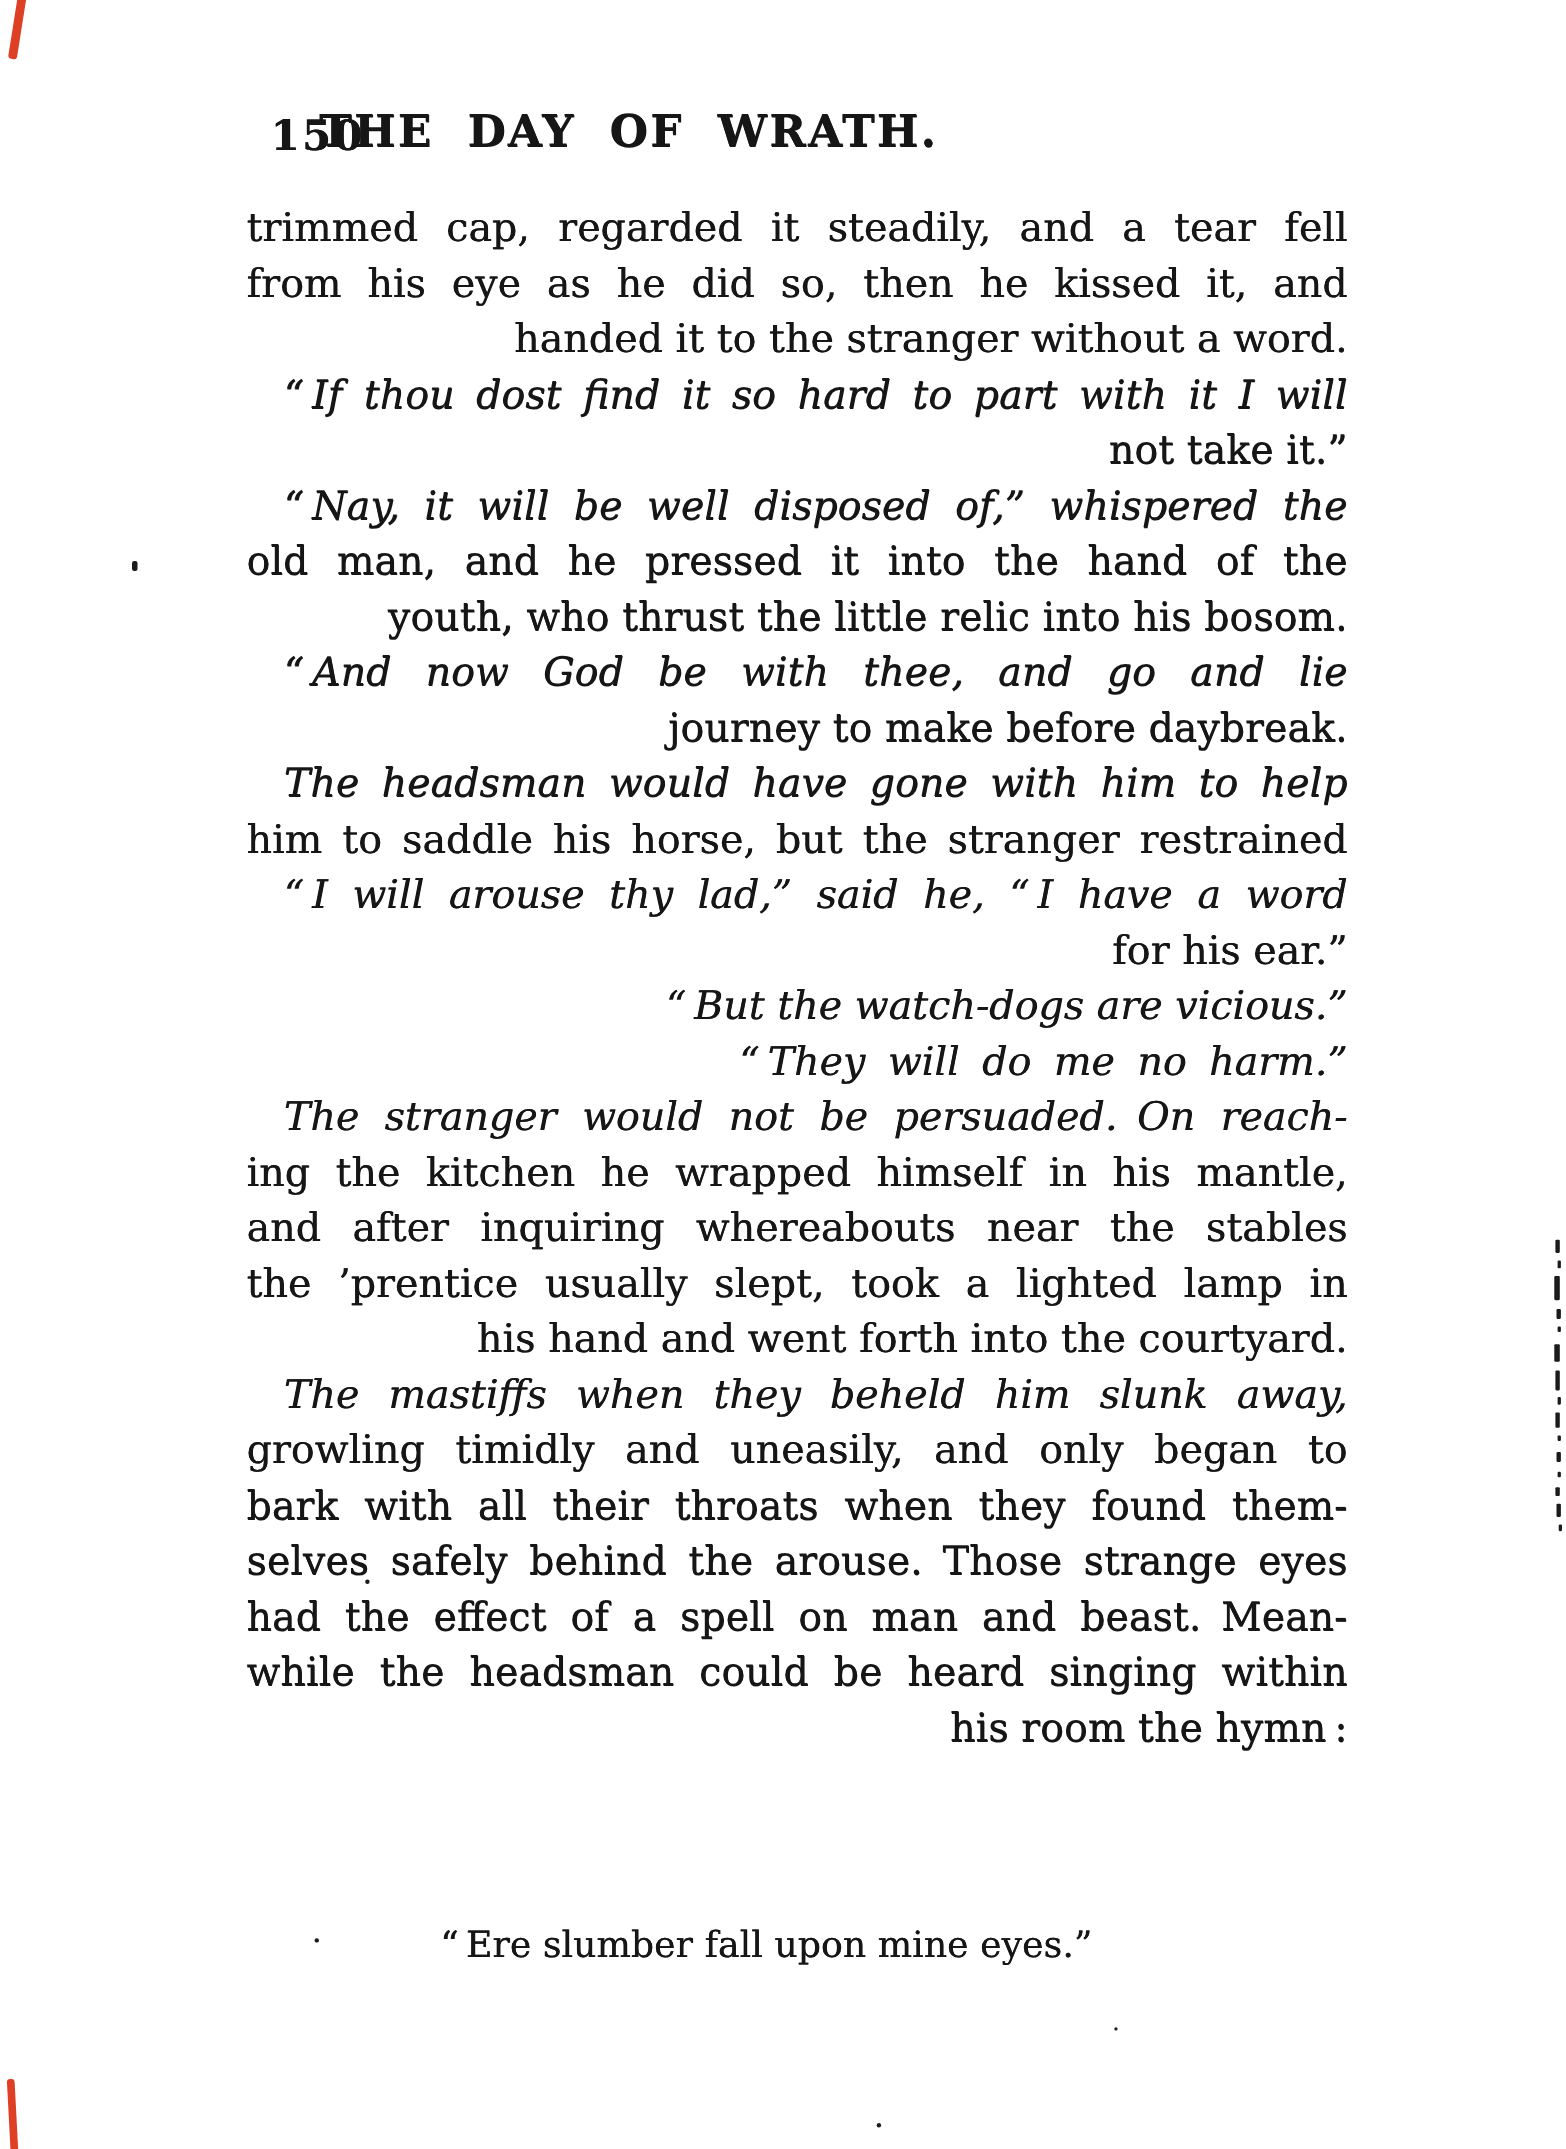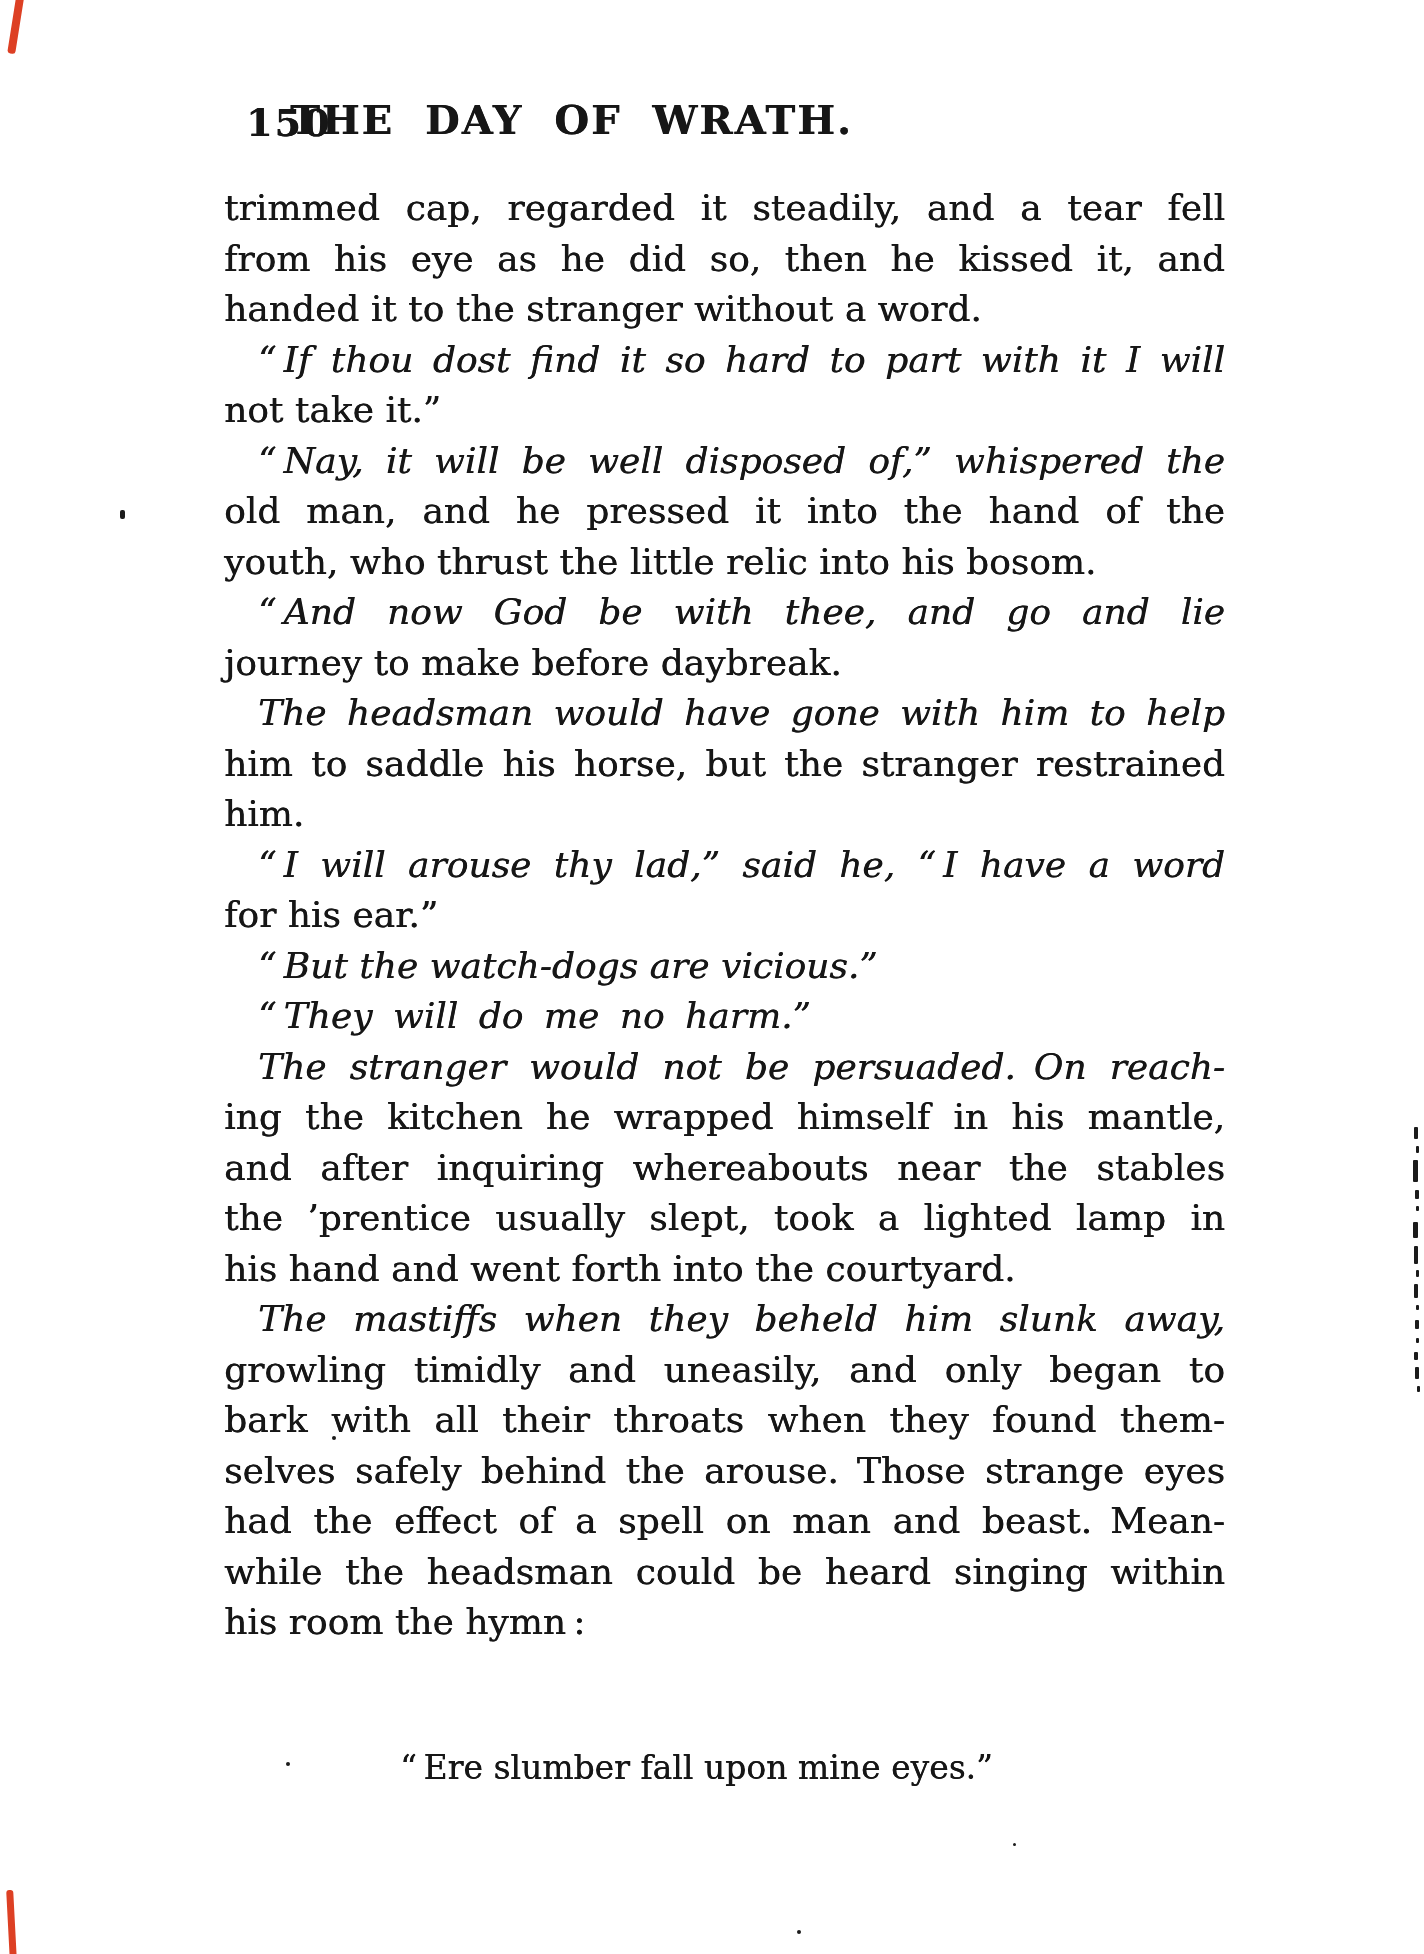--- a/index.html
+++ b/index.html
@@ -26,21 +26,21 @@
     font-size:40px;font-weight:bold;
     letter-spacing:2px;word-spacing:15px;
     text-shadow:0.4px 0.4px 0 currentColor;
     white-space:nowrap;
   }
   #body-lines{
     position:absolute;left:224px;top:183px;width:1001px;
     font-size:36px;line-height:50.5px;
   }
   .line{
-    text-align:left;
+    text-align:right;
     text-shadow:0.4px 0.4px 0 currentColor;
   }
   .line.just{
     text-align:justify;
     text-align-last:justify;
     text-justify:inter-word;
   }
   .line.indent{padding-left:34px;font-style:italic;}
   .line.spread{word-spacing:9px;}
   .hymn{
@@ -66,21 +66,20 @@
     <div class="line">handed it to the stranger without a word.</div>
     <div class="line indent just">“ If thou dost find it so hard to part with it I will</div>
     <div class="line">not take it.”</div>
     <div class="line indent just">“ Nay, it will be well disposed of,” whispered the</div>
     <div class="line just">old man, and he pressed it into the hand of the</div>
     <div class="line">youth, who thrust the little relic into his bosom.</div>
     <div class="line indent just">“ And now God be with thee, and go and lie</div>
     <div class="line">journey to make before daybreak.</div>
     <div class="line indent just">The headsman would have gone with him to help</div>
     <div class="line just">him to saddle his horse, but the stranger restrained</div>
-    <div class="line">him.</div>
     <div class="line indent just">“ I will arouse thy lad,” said he, “ I have a word</div>
     <div class="line">for his ear.”</div>
     <div class="line indent">“ But the watch-dogs are vicious.”</div>
     <div class="line indent spread">“ They will do me no harm.”</div>
     <div class="line indent just">The stranger would not be persuaded. On reach-</div>
     <div class="line just">ing the kitchen he wrapped himself in his mantle,</div>
     <div class="line just">and after inquiring whereabouts near the stables</div>
     <div class="line just">the ’prentice usually slept, took a lighted lamp in</div>
     <div class="line">his hand and went forth into the courtyard.</div>
     <div class="line indent just">The mastiffs when they beheld him slunk away,</div>

